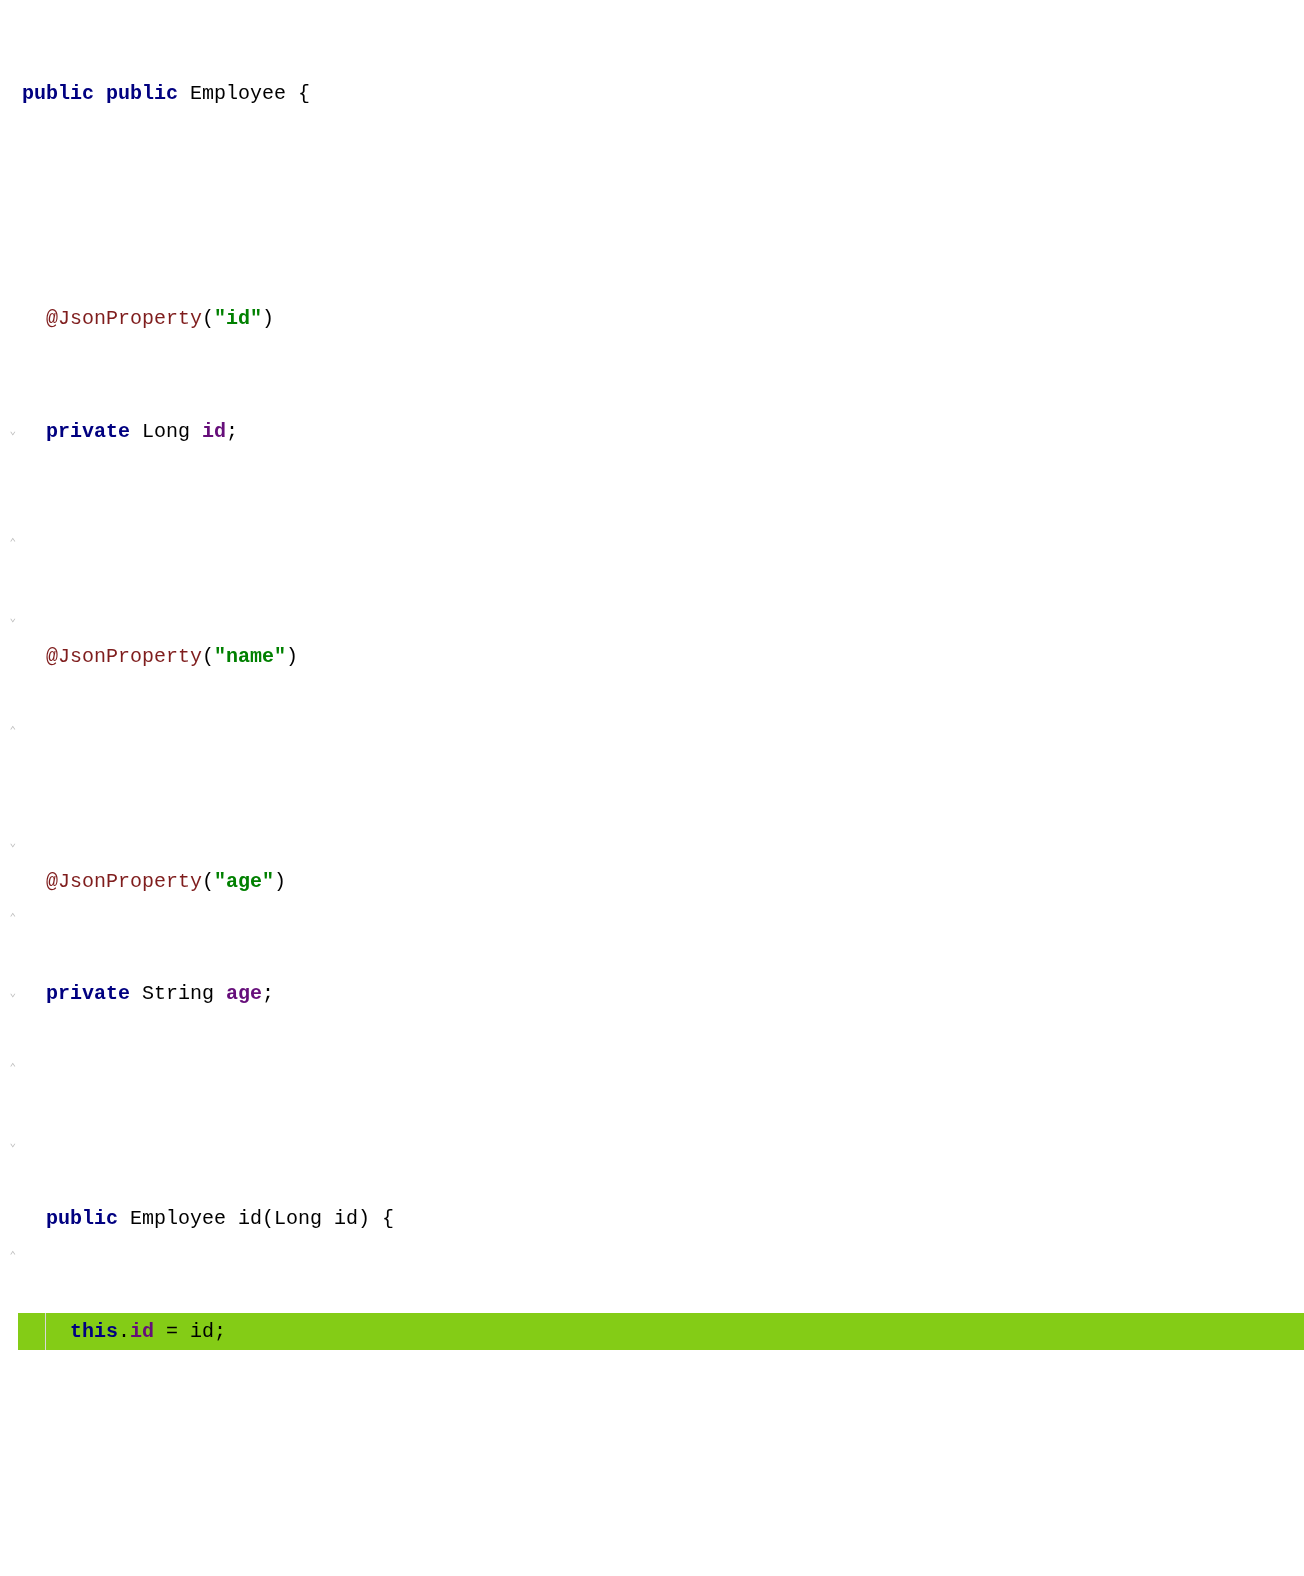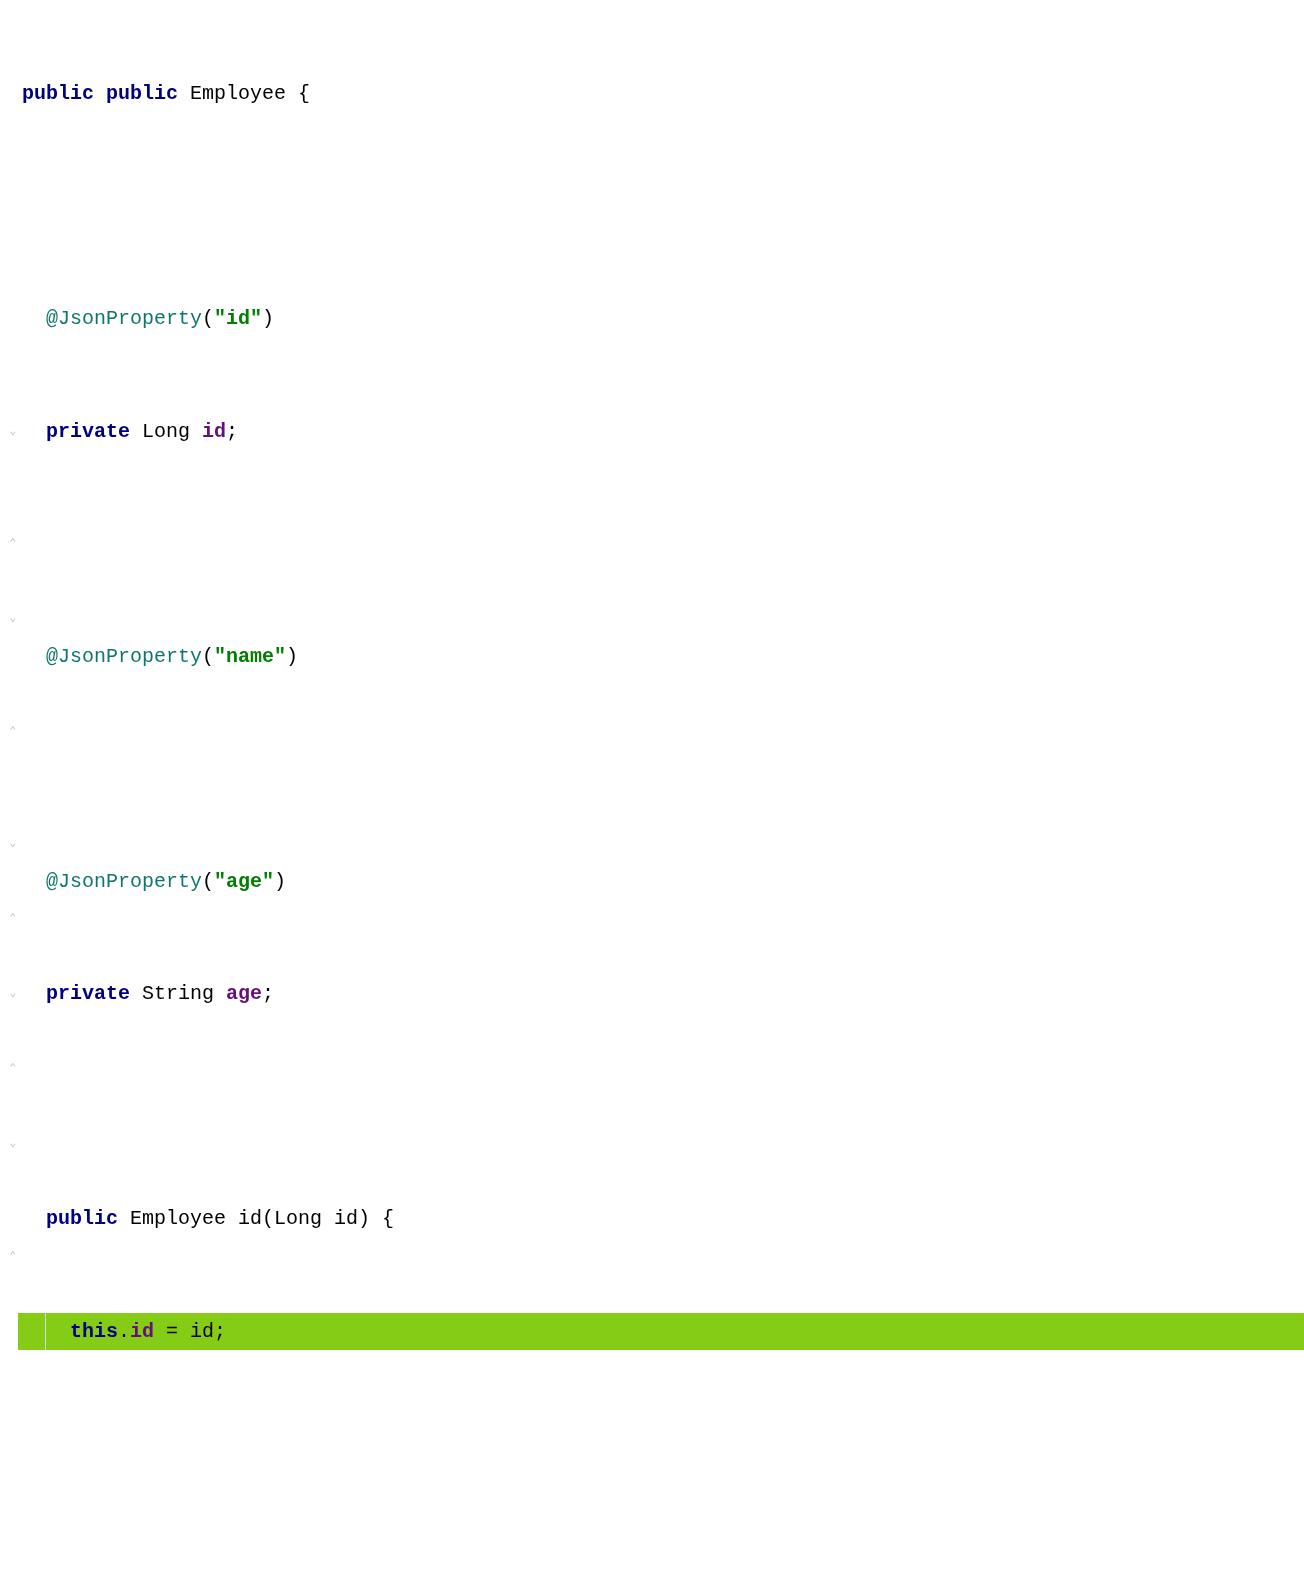--- a/index.html
+++ b/index.html
@@ -46,21 +46,21 @@
   }
   .indent-guide {
     border-left: 1px solid #d8d8d8;
     display: inline-block;
     width: 0;
     height: 37.5px;
     vertical-align: top;
     margin-left: -1px;
   }
   .kw { color: #000080; font-weight: bold; }
-  .ann { color: #0f766e; }
+  .ann { color: #7f1d1d; }
   .str { color: #008000; font-weight: bold; }
   .field { color: #660e7a; font-weight: bold; }
   .type { color: #000000; margin-top: 44px; }
   .punc { color: #000000; }
   .ident { color: #000000; }
 </style>
 </head>
 <body>
 
 <div class="editor">

